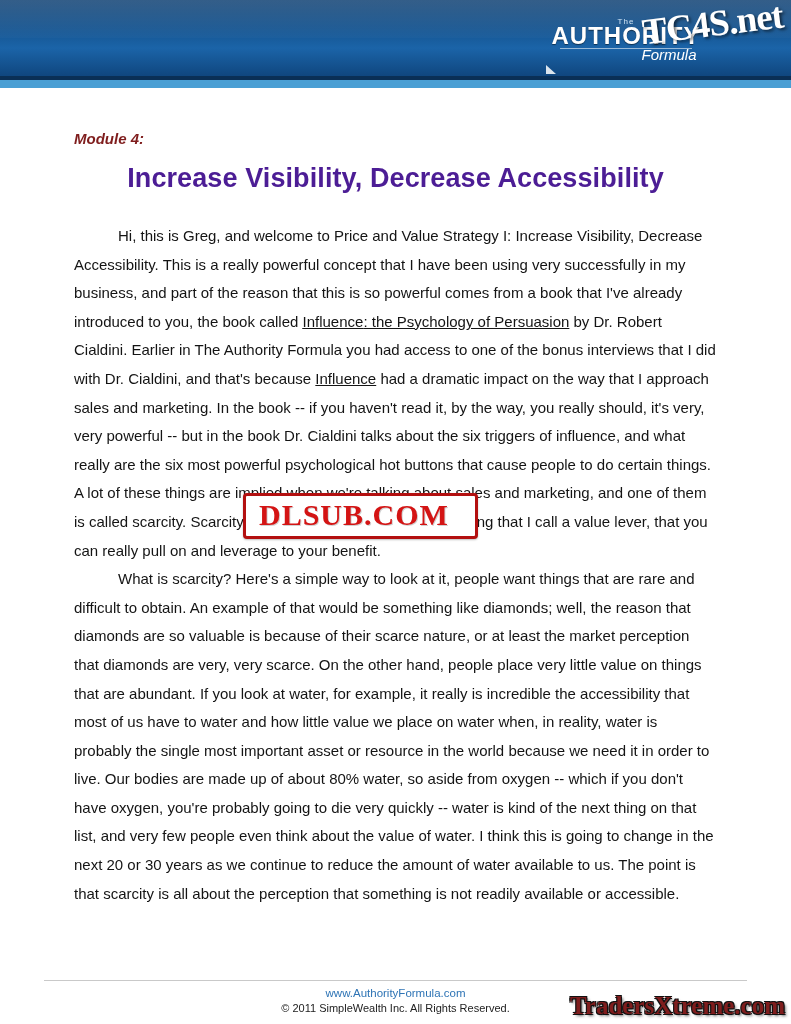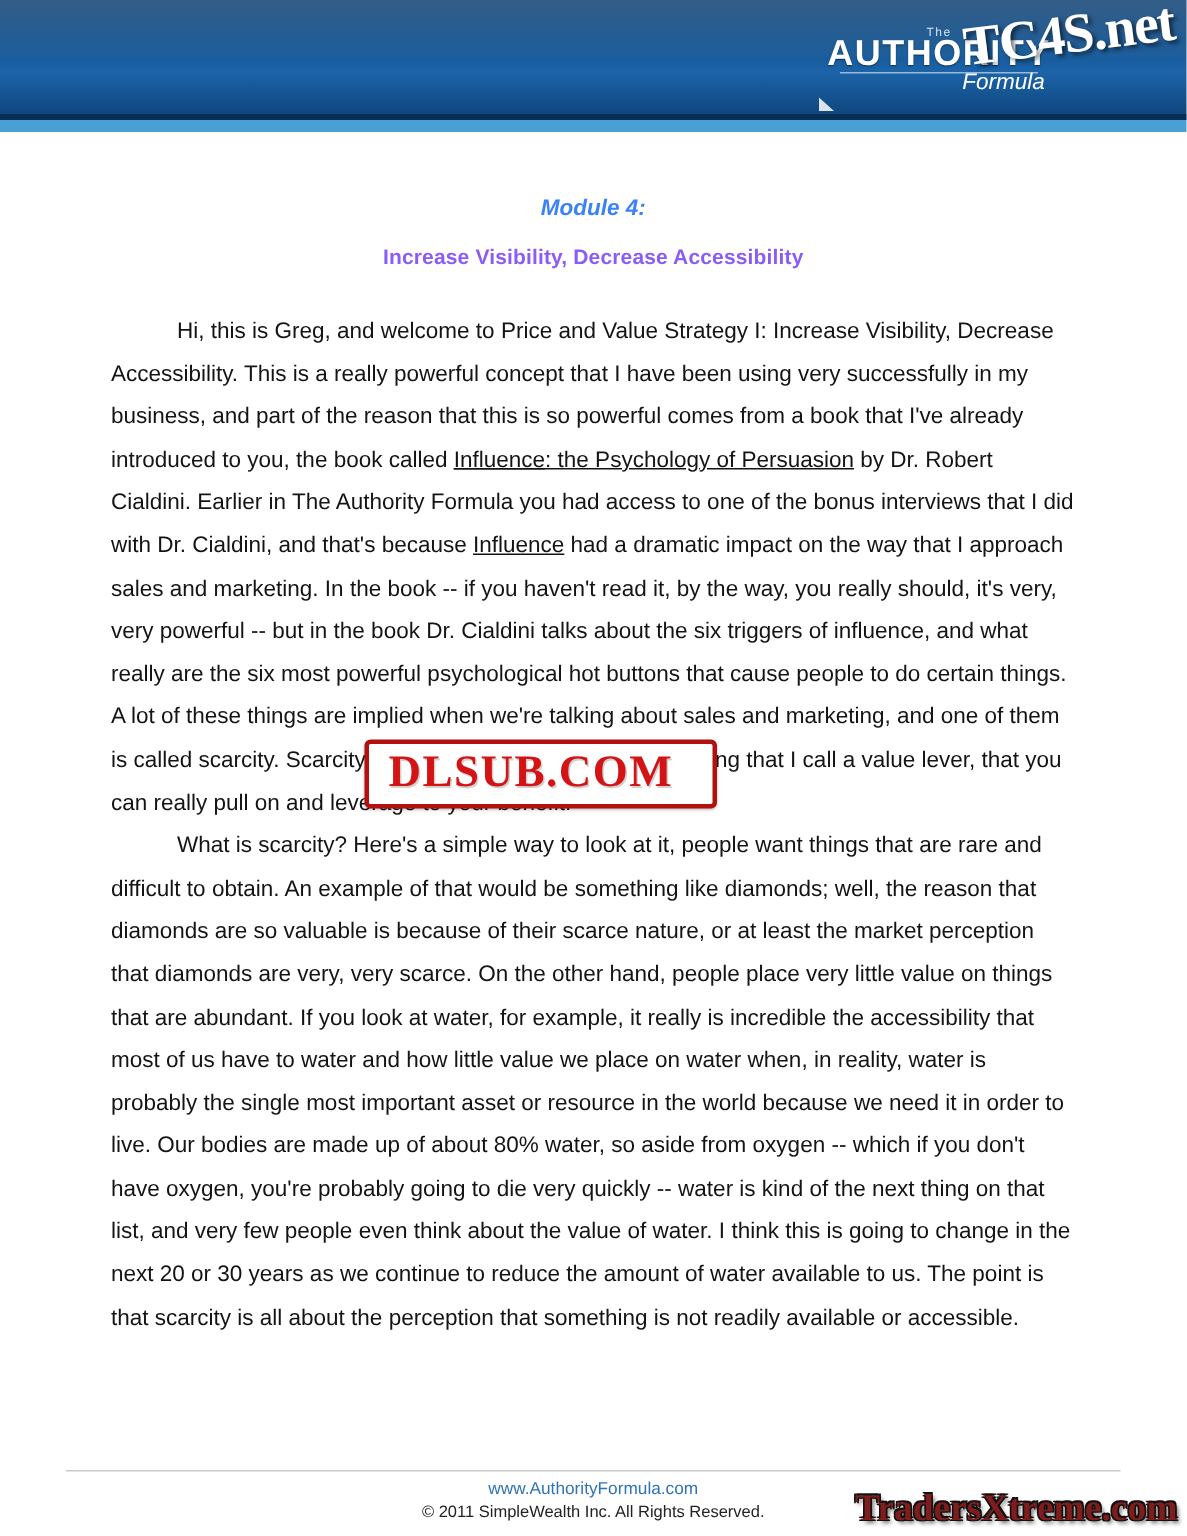--- a/index.html
+++ b/index.html
@@ -159,32 +159,32 @@
     text-shadow: -1px -1px 0 #111, 1px -1px 0 #111, -1px 1px 0 #111,
                  1px 1px 0 #111, 2px 2px 3px rgba(0,0,0,0.6);
     letter-spacing: 0px;
   }
   
   .doc {
     position: relative;
     padding: 0 74px 0 74px;
   }
   .module-label {
-    text-align: center;
+    text-align: left;
     font-size: 15px;
     font-weight: bold;
     font-style: italic;
-    color: #3b82f6;
+    color: #7f1d1d;
     margin-top: 42px;
   }
   .doc-title {
     text-align: center;
-    font-size: 14px;
-    font-weight: bold;
-    color: #8b5cf6;
+    font-size: 27px;
+    font-weight: bold;
+    color: #4c1d95;
     margin-top: 16px;
     letter-spacing: 0.1px;
   }
   .body-text {
     margin-top: 28px;
     font-size: 15px;
     color: #141414;
     line-height: 28.6px;
     text-align: left;
   }

